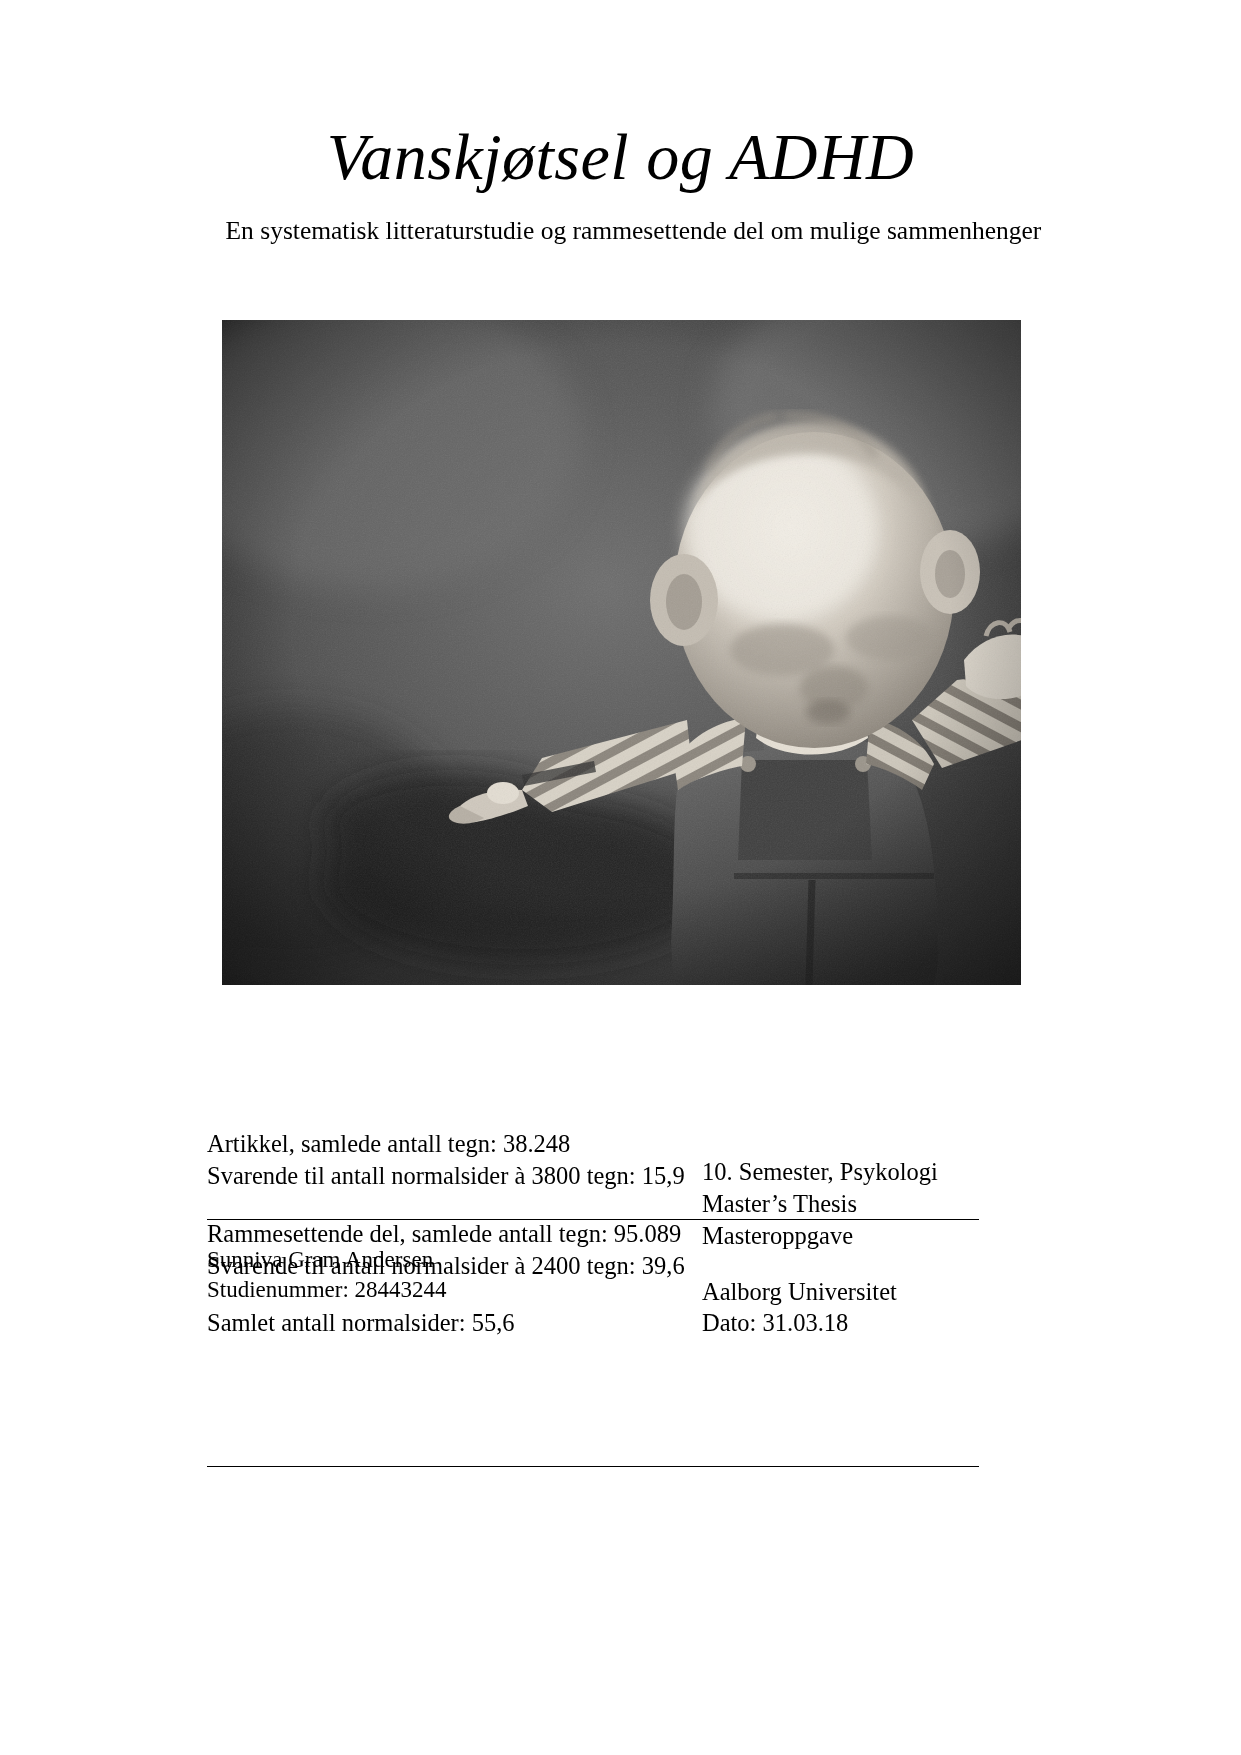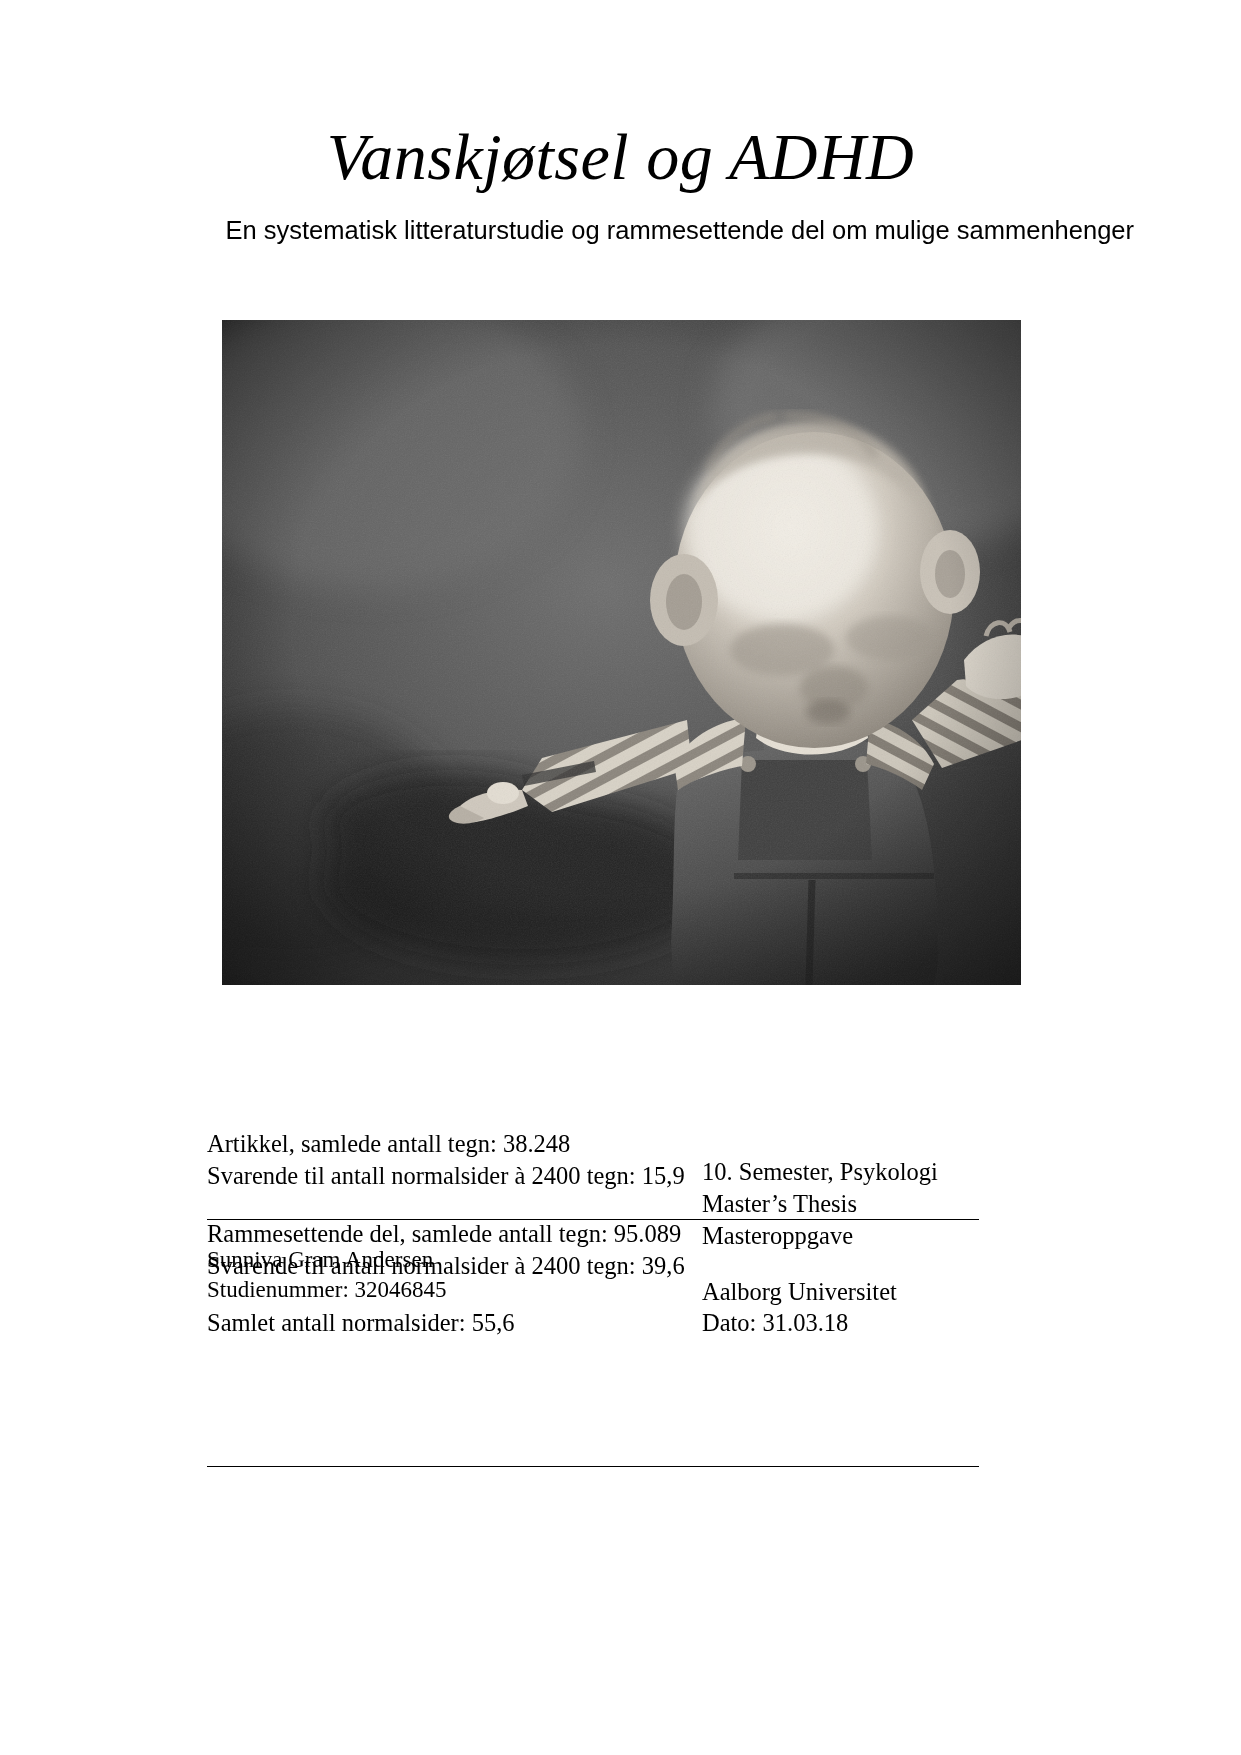--- a/index.html
+++ b/index.html
@@ -46,21 +46,21 @@
   .subtitle-wrap {
     margin: 0 auto;
     width: 790px;
     padding-top: 16px;
   }
 
   .subtitle-line {
     font-size: 25.5px;
     line-height: 1.85;
     text-align: center;
-    font-family: Liberation Sans, sans-serif;
+    font-family: Liberation Serif, serif;
     white-space: nowrap;
   }
   .subtitle-line.l2 { font-size: 25.5px; }
 
   
   .photo-frame {
     position: absolute;
     left: 222px;
     top: 320px;
     width: 799px;
@@ -259,40 +259,40 @@
         <stop offset="55%" stop-color="#000000" stop-opacity="0"></stop>
         <stop offset="100%" stop-color="#000000" stop-opacity="0.55"></stop>
       </radialGradient>
       <rect width="799" height="665" fill="url(#vig)"></rect>
     </svg>
   </div>
 
   <div class="meta-block">
     <div class="meta-col-left">
       <div class="meta-line">Artikkel, samlede antall tegn: 38.248</div>
-      <div class="meta-line">Svarende til antall normalsider à 2400 tegn: 15,9</div>
+      <div class="meta-line">Svarende til antall normalsider à 3800 tegn: 15,9</div>
       <div class="meta-gap"></div>
       <div class="meta-line">Rammesettende del, samlede antall tegn: 95.089</div>
       <div class="meta-line">Svarende til antall normalsider à 2400 tegn: 39,6</div>
       <div class="meta-gap"></div>
       <div class="meta-line">Samlet antall normalsider: 55,6</div>
     </div>
     <div class="meta-col-right">
       <div class="meta-line">10. Semester, Psykologi</div>
       <div class="meta-line">Master’s Thesis</div>
       <div class="meta-line">Masteroppgave</div>
       <div class="meta-gap small"></div>
       <div class="meta-line">Aalborg Universitet</div>
       <div class="meta-line">Dato: 31.03.18</div>
     </div>
   </div>
 
   <div class="rule top-rule"></div>
 
   <div class="author-block">
     <div class="author-line">Sunniva Gram Andersen</div>
-    <div class="author-line">Studienummer: 32046845</div>
+    <div class="author-line">Studienummer: 28443244</div>
     <div class="author-gap"></div>
   </div>
 
   <div class="rule bottom-rule"></div>
 
 </div>
 
 </body></html>

